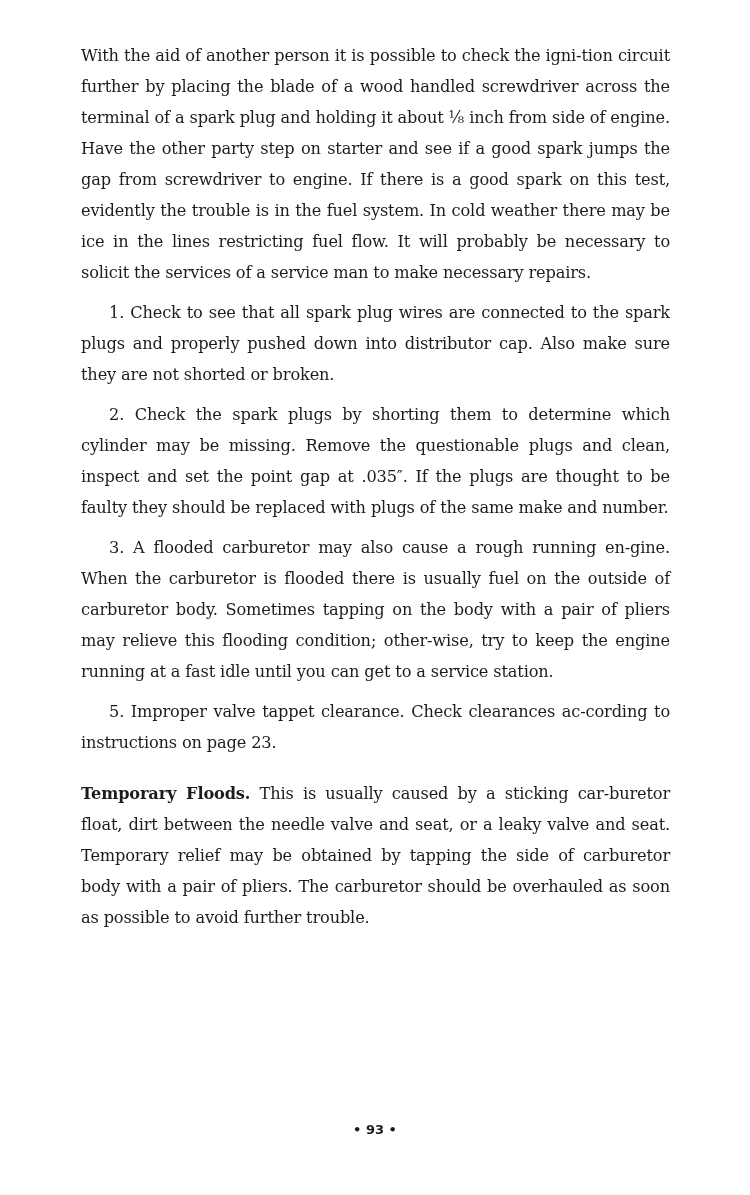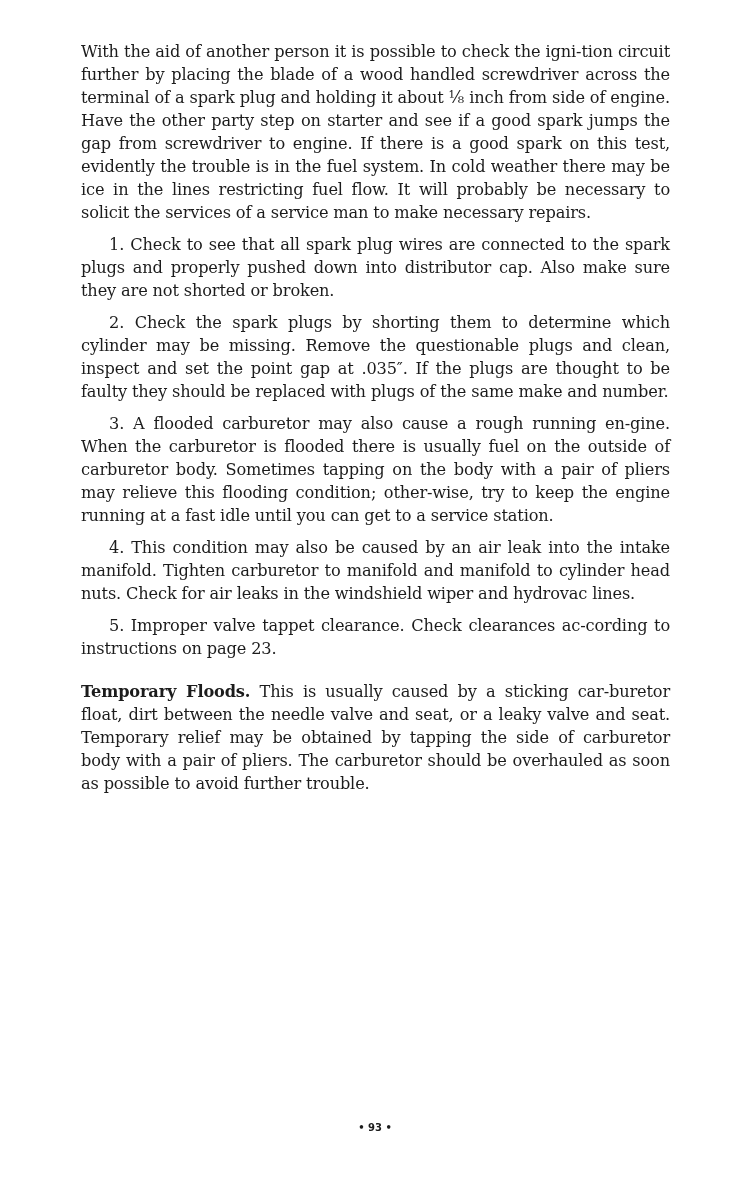--- a/index.html
+++ b/index.html
@@ -2,41 +2,40 @@
 <html><head>
 <meta charset="utf-8">
 <style>
   html, body { margin: 0; padding: 0; }
   body {
     width: 750px; height: 1195px; background: #ffffff; position: relative; overflow: hidden;
     font-family: "DejaVu Serif", serif; color: #1c1c1c;
   }
   .page {
     position: absolute; left: 81px; top: 40px; width: 589px;
-    font-size: 16.2px; line-height: 23px; letter-spacing: -0.15px;
+    font-size: 16.2px; line-height: 31px; letter-spacing: -0.15px;
   }
   p { margin: 0; text-align: justify; text-align-last: left; hyphens: manual; }
   .gap { margin-top: 20px; }
   .item-gap { margin-top: 9px; }
   .indent { text-indent: 28px; }
   .head { font-weight: bold; }
   .pnum {
     position: absolute; top: 1122px; left: 0; width: 750px; text-align: center;
-    font-family: "DejaVu Sans", sans-serif; font-weight: bold; font-size: 10px;
+    font-family: "DejaVu Sans", sans-serif; font-weight: bold; font-size: 13px;
   }
 </style>
 </head>
 <body>
 
 <div class="page">
   <p>With the aid of another person it is possible to check the igni-tion circuit further by placing the blade of a wood handled screwdriver across the terminal of a spark plug and holding it about ⅛ inch from side of engine. Have the other party step on starter and see if a good spark jumps the gap from screwdriver to engine. If there is a good spark on this test, evidently the trouble is in the fuel system. In cold weather there may be ice in the lines restricting fuel flow. It will probably be necessary to solicit the services of a service man to make necessary repairs.</p>
 
 
   <p class="item-gap indent">1. Check to see that all spark plug wires are connected to the spark plugs and properly pushed down into distributor cap. Also make sure they are not shorted or broken.</p>
   <p class="item-gap indent">2. Check the spark plugs by shorting them to determine which cylinder may be missing. Remove the questionable plugs and clean, inspect and set the point gap at .035″. If the plugs are thought to be faulty they should be replaced with plugs of the same make and number.</p>
   <p class="item-gap indent">3. A flooded carburetor may also cause a rough running en-gine. When the carburetor is flooded there is usually fuel on the outside of carburetor body. Sometimes tapping on the body with a pair of pliers may relieve this flooding condition; other-wise, try to keep the engine running at a fast idle until you can get to a service station.</p>
-  <p class="item-gap indent">4. This condition may also be caused by an air leak into the intake manifold. Tighten carburetor to manifold and manifold to cylinder head nuts. Check for air leaks in the windshield wiper and hydrovac lines.</p>
   <p class="item-gap indent">5. Improper valve tappet clearance. Check clearances ac-cording to instructions on page 23.</p>
 
   <p class="gap"><span class="head">Temporary Floods.</span><span> This is usually caused by a sticking car-buretor float, dirt between the needle valve and seat, or a leaky valve and seat. Temporary relief may be obtained by tapping the side of carburetor body with a pair of pliers. The carburetor should be overhauled as soon as possible to avoid further trouble.</span></p>
 </div>
 
 <div class="pnum">• 93 •</div>
 
 </body></html>

